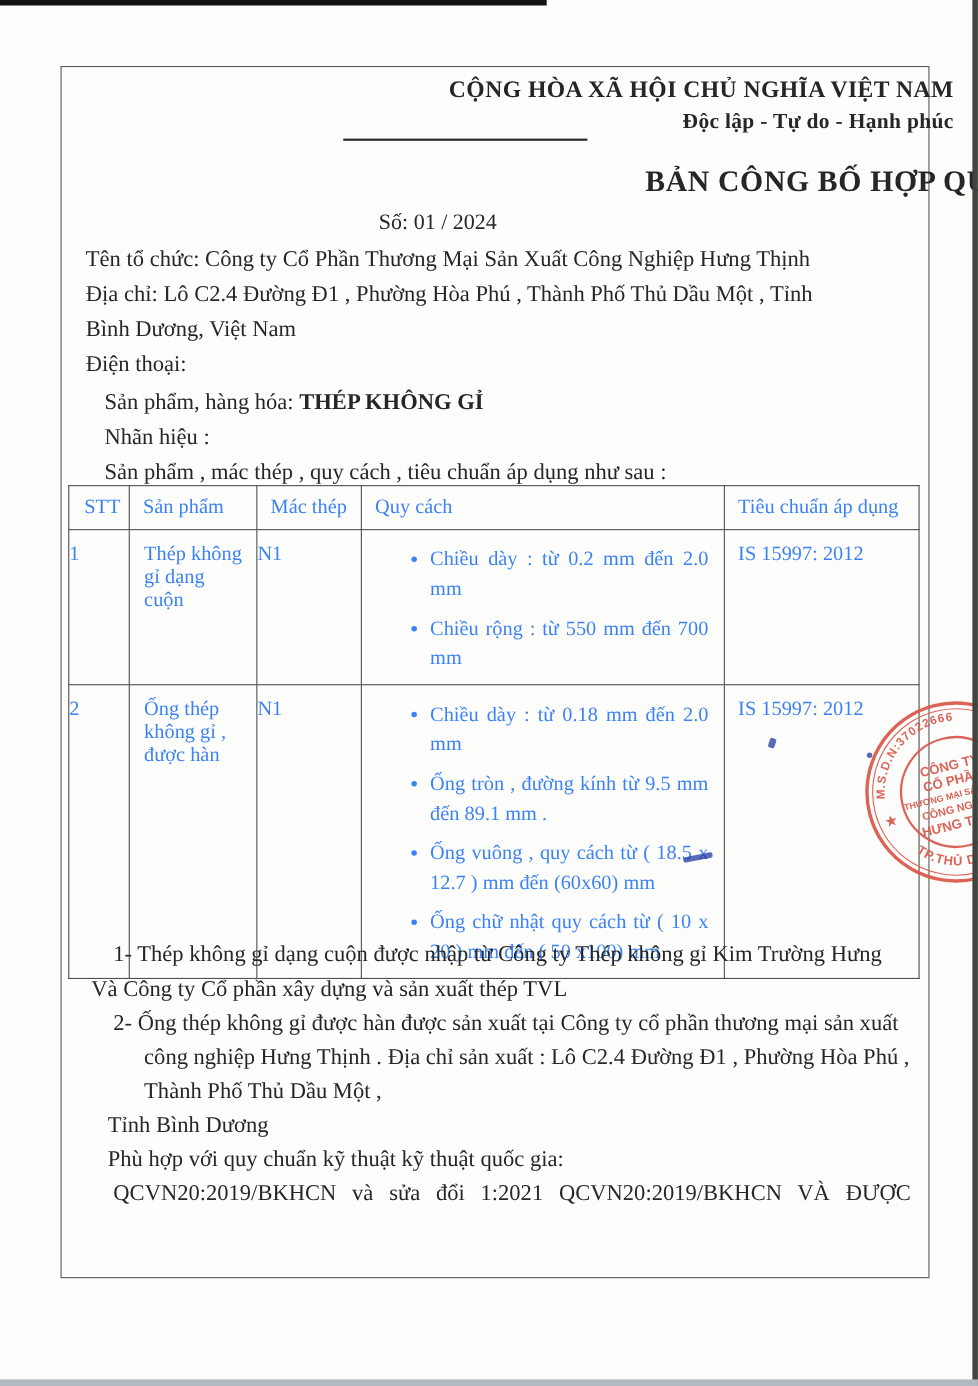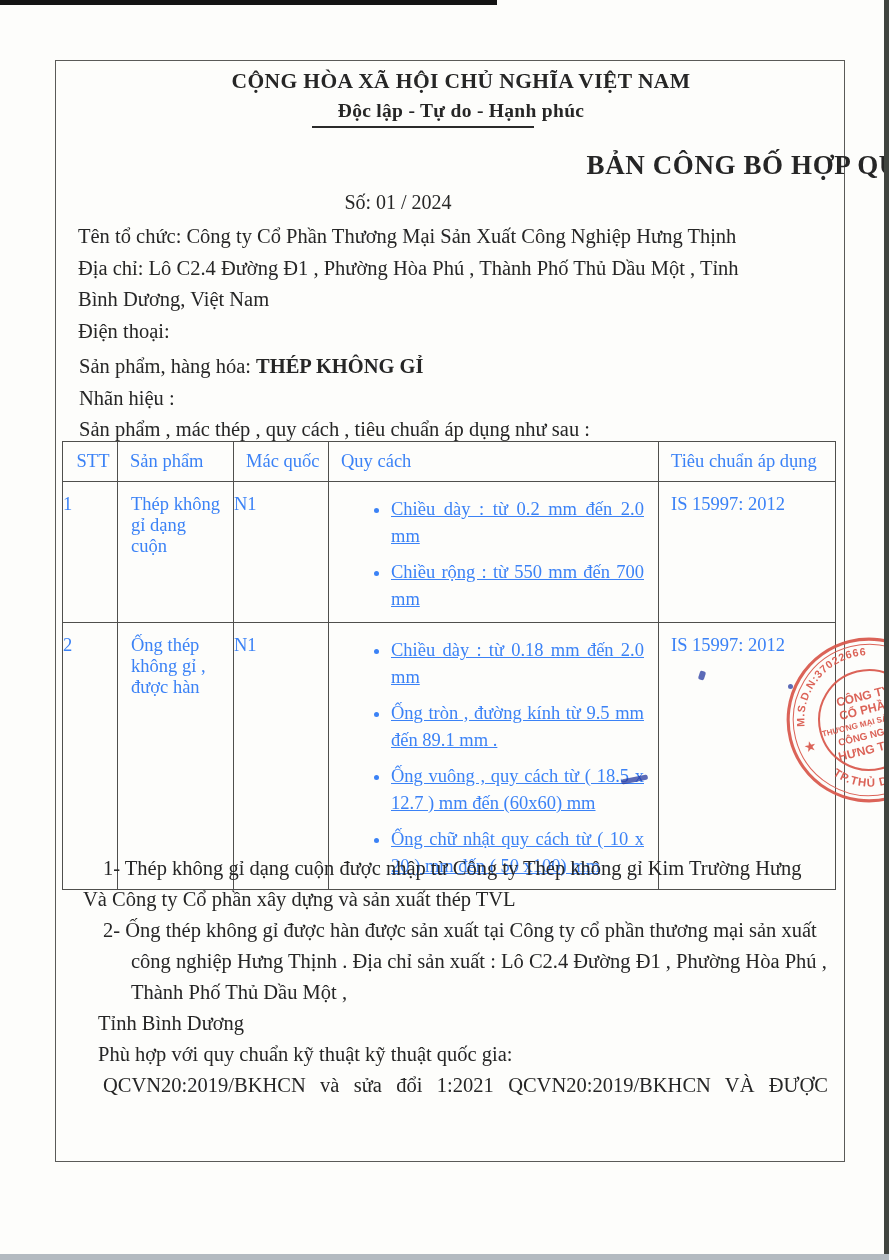--- a/index.html
+++ b/index.html
@@ -10,47 +10,47 @@
     font-family:"Liberation Serif", serif; color:#262626;
   }
   
   .bar-top   { position:absolute; left:0; top:0; width:497px; height:5px; background:#141414; }
   .bar-right { position:absolute; right:0; top:0; width:5px; height:1260px; background:#40443f; z-index:30; }
   .bar-bottom{ position:absolute; left:0; bottom:0; width:889px; height:6px; background:#b3bac0; z-index:30; }
   .frame {
     position:absolute; left:55px; top:60px; width:790px; height:1102px;
     border:1.5px solid #5a5a58;
   }
-  .header-block { position:absolute; left:55px; top:69px; width:812px; text-align:center; }
+  .header-block { position:absolute; left:55px; top:69px; width:812px; text-align:right; }
   .motto-1 { font-size:21.5px; font-weight:bold; letter-spacing:.4px; }
   .motto-2 { font-size:19.5px; font-weight:bold; margin-top:6px; letter-spacing:.3px; }
   .motto-rule { position:absolute; left:312px; top:126px; width:222px; height:2px; background:#2a2a2a; }
   .doc-title {
     position:absolute; left:55px; top:150px; width:864px; text-align:right;
     font-size:27px; font-weight:bold; letter-spacing:.6px;
   }
   .doc-number { position:absolute; left:55px; top:191px; width:686px; text-align:center; font-size:20px; }
   .para { position:absolute; left:78px; top:221px; width:752px; font-size:20.5px; }
   .para .ln { line-height:31.5px; white-space:nowrap; }
-  .para .ind { margin-left:1px; }
+  .para .ind { margin-left:17px; }
   .para .gap { margin-top:4px; }
   
   table.spec {
     position:absolute; left:62px; top:441px;
     border-collapse:collapse; table-layout:fixed;
     font-size:18.5px; color:#3b82f6;
   }
   table.spec td, table.spec th {
     border:1.3px solid #4f4f4d; vertical-align:top; font-weight:normal; text-align:left;
   }
   th.h { padding:9px 6px 0 12px; height:40px; white-space:nowrap; }
   td.stt { text-align:center; padding-top:12px; }
   td.sp  { padding:12px 10px 0 13px; text-align:justify; }
   td.mt  { text-align:center; padding-top:12px; }
-  td.qc  { padding:10px 4px 0 0;text-decoration:underline; }
+  td.qc  { padding:10px 4px 0 0; }
   td.tc  { padding:12px 0 0 12px; }
   td.qc ul { list-style:disc; margin:4px 6px 0 62px; }
   td.qc li { margin-bottom:9px; padding-right:4px; text-align:justify; line-height:27px; }
   .r1 td { height:100px; }
   .r2 td { height:235px; }
   
   .notes { position:absolute; left:56px; top:853px; width:772px; font-size:20.5px; }
   .notes .ln { line-height:31px; white-space:nowrap; }
   .ind-a { padding-left:47px; }
   .ind-b { padding-left:27px; }
@@ -99,21 +99,21 @@
       <col style="width:55px">
         <col style="width:116px">
         <col style="width:95px">
         <col style="width:330px">
         <col style="width:177px">
     </colgroup>
     <tbody>
         <tr>
       <th class="h" style="text-align:center">STT</th>
       <th class="h">Sản phẩm</th>
-      <th class="h">Mác quốc</th>
+      <th class="h">Mác thép</th>
       <th class="h">Quy cách</th>
       <th class="h">Tiêu chuẩn áp dụng</th>
     </tr>
     <tr class="r1">
       <td class="stt">1</td>
       <td class="sp">Thép không gỉ dạng cuộn</td>
       <td class="mt">N1</td>
       <td class="qc">
         <ul>
           <li>Chiều dày : từ 0.2 mm đến 2.0 mm</li>

